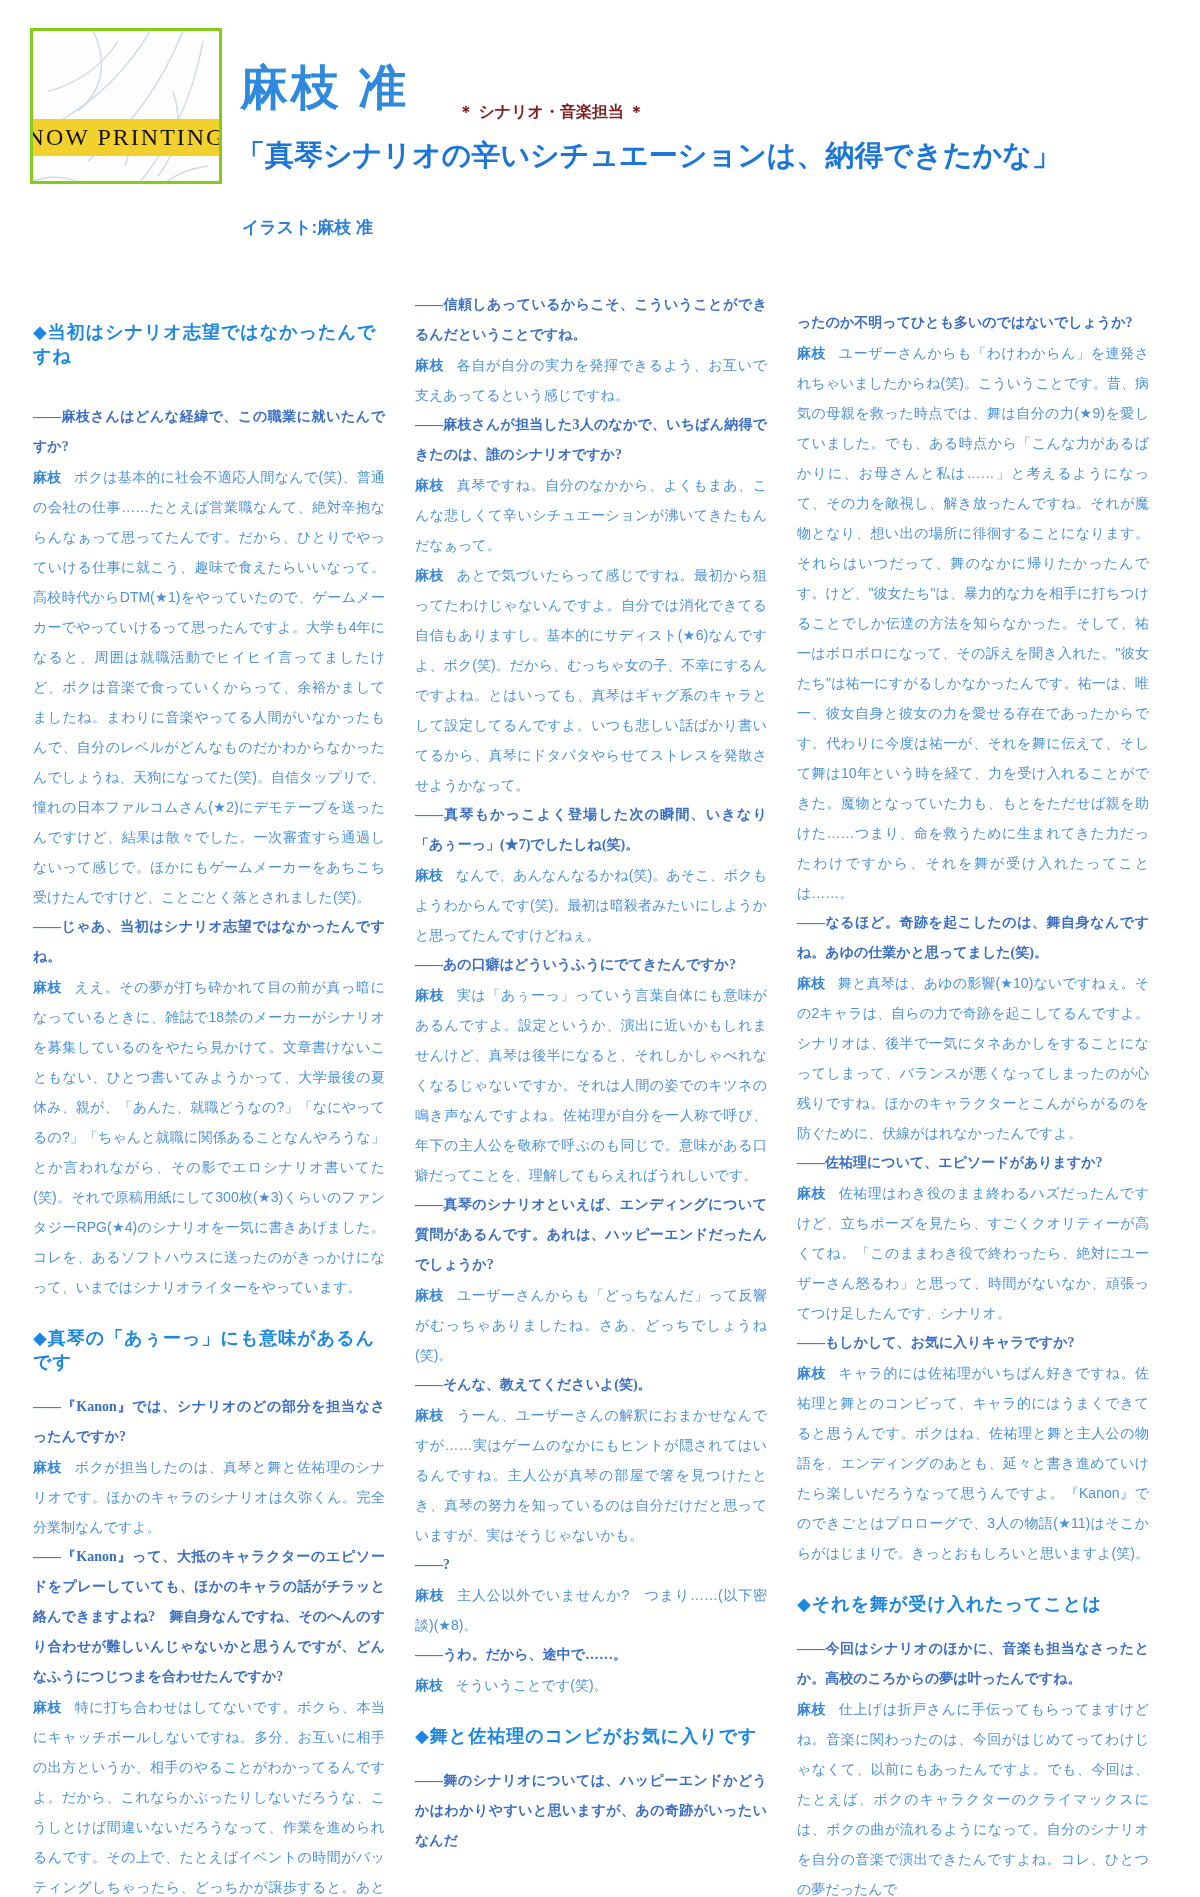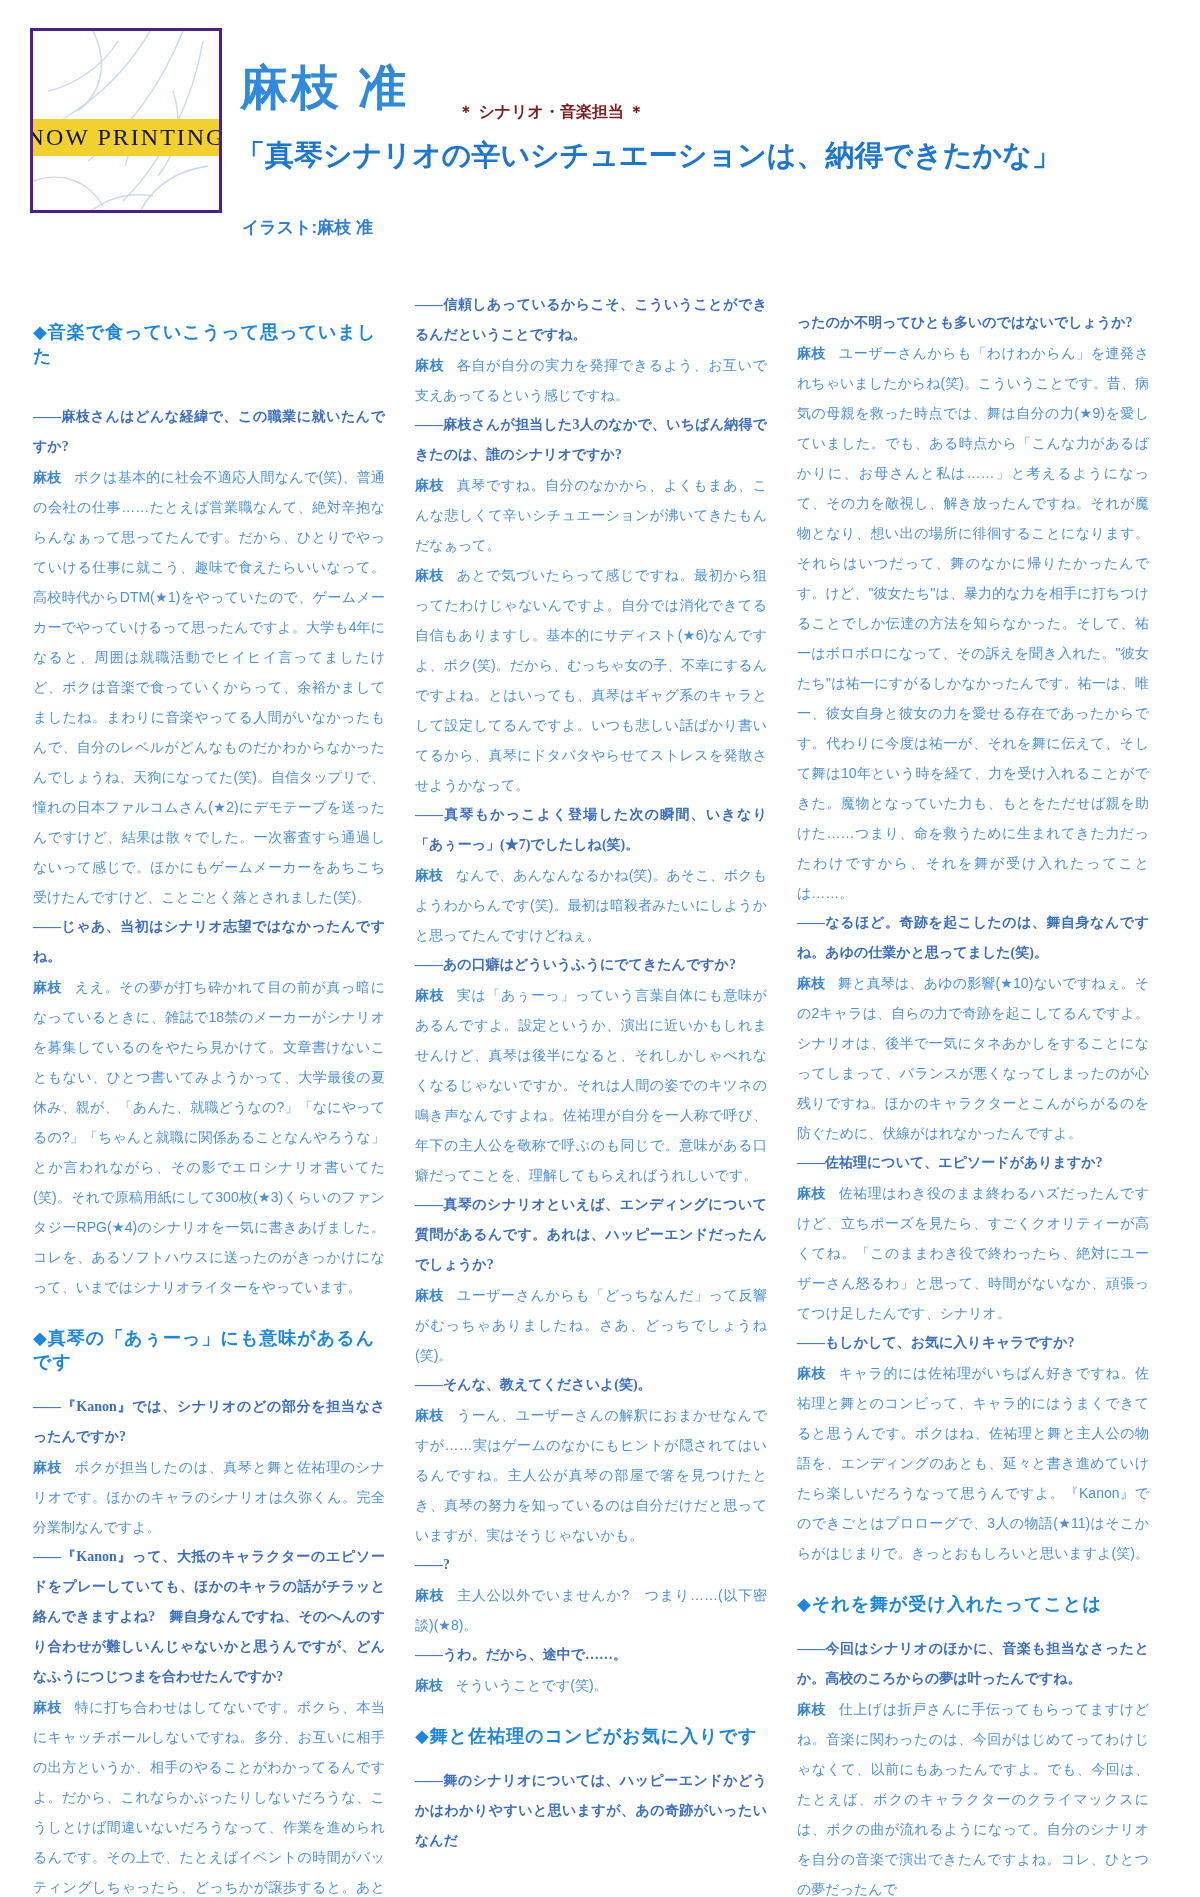--- a/index.html
+++ b/index.html
@@ -2,22 +2,22 @@
 <html><head>
 <meta charset="utf-8">
 <style>
   html,body{margin:0;padding:0;background:#ffffff;}
   .page{
     position:relative;width:1200px;height:1897px;background:#ffffff;overflow:hidden;
     font-family:"Liberation Sans","DejaVu Sans",sans-serif;
   }
   
   .photo{
-    position:absolute;left:30px;top:28px;width:192px;height:185px;
-    border:3px solid #4c1d95;box-sizing:border-box;background:#fefefe;overflow:hidden;
+    position:absolute;left:30px;top:28px;width:192px;height:156px;
+    border:3px solid #84cc16;box-sizing:border-box;background:#fefefe;overflow:hidden;
   }
   .photo svg{position:absolute;left:0;top:0;}
   .band{
     position:absolute;left:0;top:88px;width:100%;height:37px;background:#f2d02e;
     display:flex;align-items:center;justify-content:center;
   }
   .band span{
     font-family:"Liberation Serif","DejaVu Serif",serif;
     font-size:24px;letter-spacing:2px;color:#15120a;white-space:nowrap;
   }
@@ -82,21 +82,21 @@
       <span>NOW PRINTING</span>
     </div>
   </div>
 
   <div class="name">麻枝 准</div>
   <div class="role">＊ シナリオ・音楽担当 ＊</div>
   <div class="quote">「真琴シナリオの辛いシチュエーションは、納得できたかな」</div>
   <div class="credit">イラスト:麻枝 准</div>
 
   <div class="col" id="col-0">
-      <h2 class="heading">◆音楽で食っていこうって思っていました</h2>
+      <h2 class="heading">◆当初はシナリオ志望ではなかったんですね</h2>
       <p class="q">――麻枝さんはどんな経緯で、この職業に就いたんですか?</p>
       <p class="a"><span class="speaker">麻枝</span>ボクは基本的に社会不適応人間なんで(笑)、普通の会社の仕事……たとえば営業職なんて、絶対辛抱ならんなぁって思ってたんです。だから、ひとりでやっていける仕事に就こう、趣味で食えたらいいなって。高校時代からDTM(★1)をやっていたので、ゲームメーカーでやっていけるって思ったんですよ。大学も4年になると、周囲は就職活動でヒイヒイ言ってましたけど、ボクは音楽で食っていくからって、余裕かましてましたね。まわりに音楽やってる人間がいなかったもんで、自分のレベルがどんなものだかわからなかったんでしょうね、天狗になってた(笑)。自信タップリで、憧れの日本ファルコムさん(★2)にデモテープを送ったんですけど、結果は散々でした。一次審査すら通過しないって感じで。ほかにもゲームメーカーをあちこち受けたんですけど、ことごとく落とされました(笑)。</p>
       <p class="q">――じゃあ、当初はシナリオ志望ではなかったんですね。</p>
       <p class="a"><span class="speaker">麻枝</span>ええ。その夢が打ち砕かれて目の前が真っ暗になっているときに、雑誌で18禁のメーカーがシナリオを募集しているのをやたら見かけて。文章書けないこともない、ひとつ書いてみようかって、大学最後の夏休み、親が、「あんた、就職どうなの?」「なにやってるの?」「ちゃんと就職に関係あることなんやろうな」とか言われながら、その影でエロシナリオ書いてた(笑)。それで原稿用紙にして300枚(★3)くらいのファンタジーRPG(★4)のシナリオを一気に書きあげました。コレを、あるソフトハウスに送ったのがきっかけになって、いまではシナリオライターをやっています。</p>
       <h2 class="heading">◆真琴の「あぅーっ」にも意味があるんです</h2>
       <p class="q">――『Kanon』では、シナリオのどの部分を担当なさったんですか?</p>
       <p class="a"><span class="speaker">麻枝</span>ボクが担当したのは、真琴と舞と佐祐理のシナリオです。ほかのキャラのシナリオは久弥くん。完全分業制なんですよ。</p>
       <p class="q">――『Kanon』って、大抵のキャラクターのエピソードをプレーしていても、ほかのキャラの話がチラッと絡んできますよね?　舞自身なんですね、そのへんのすり合わせが難しいんじゃないかと思うんですが、どんなふうにつじつまを合わせたんですか?</p>
       <p class="a"><span class="speaker">麻枝</span>特に打ち合わせはしてないです。ボクら、本当にキャッチボールしないですね。多分、お互いに相手の出方というか、相手のやることがわかってるんですよ。だから、これならかぶったりしないだろうな、こうしとけば間違いないだろうなって、作業を進められるんです。その上で、たとえばイベントの時間がバッティングしちゃったら、どっちかが譲歩すると。あとはお互いやりたい放題でしたよ。</p>
     </div>

